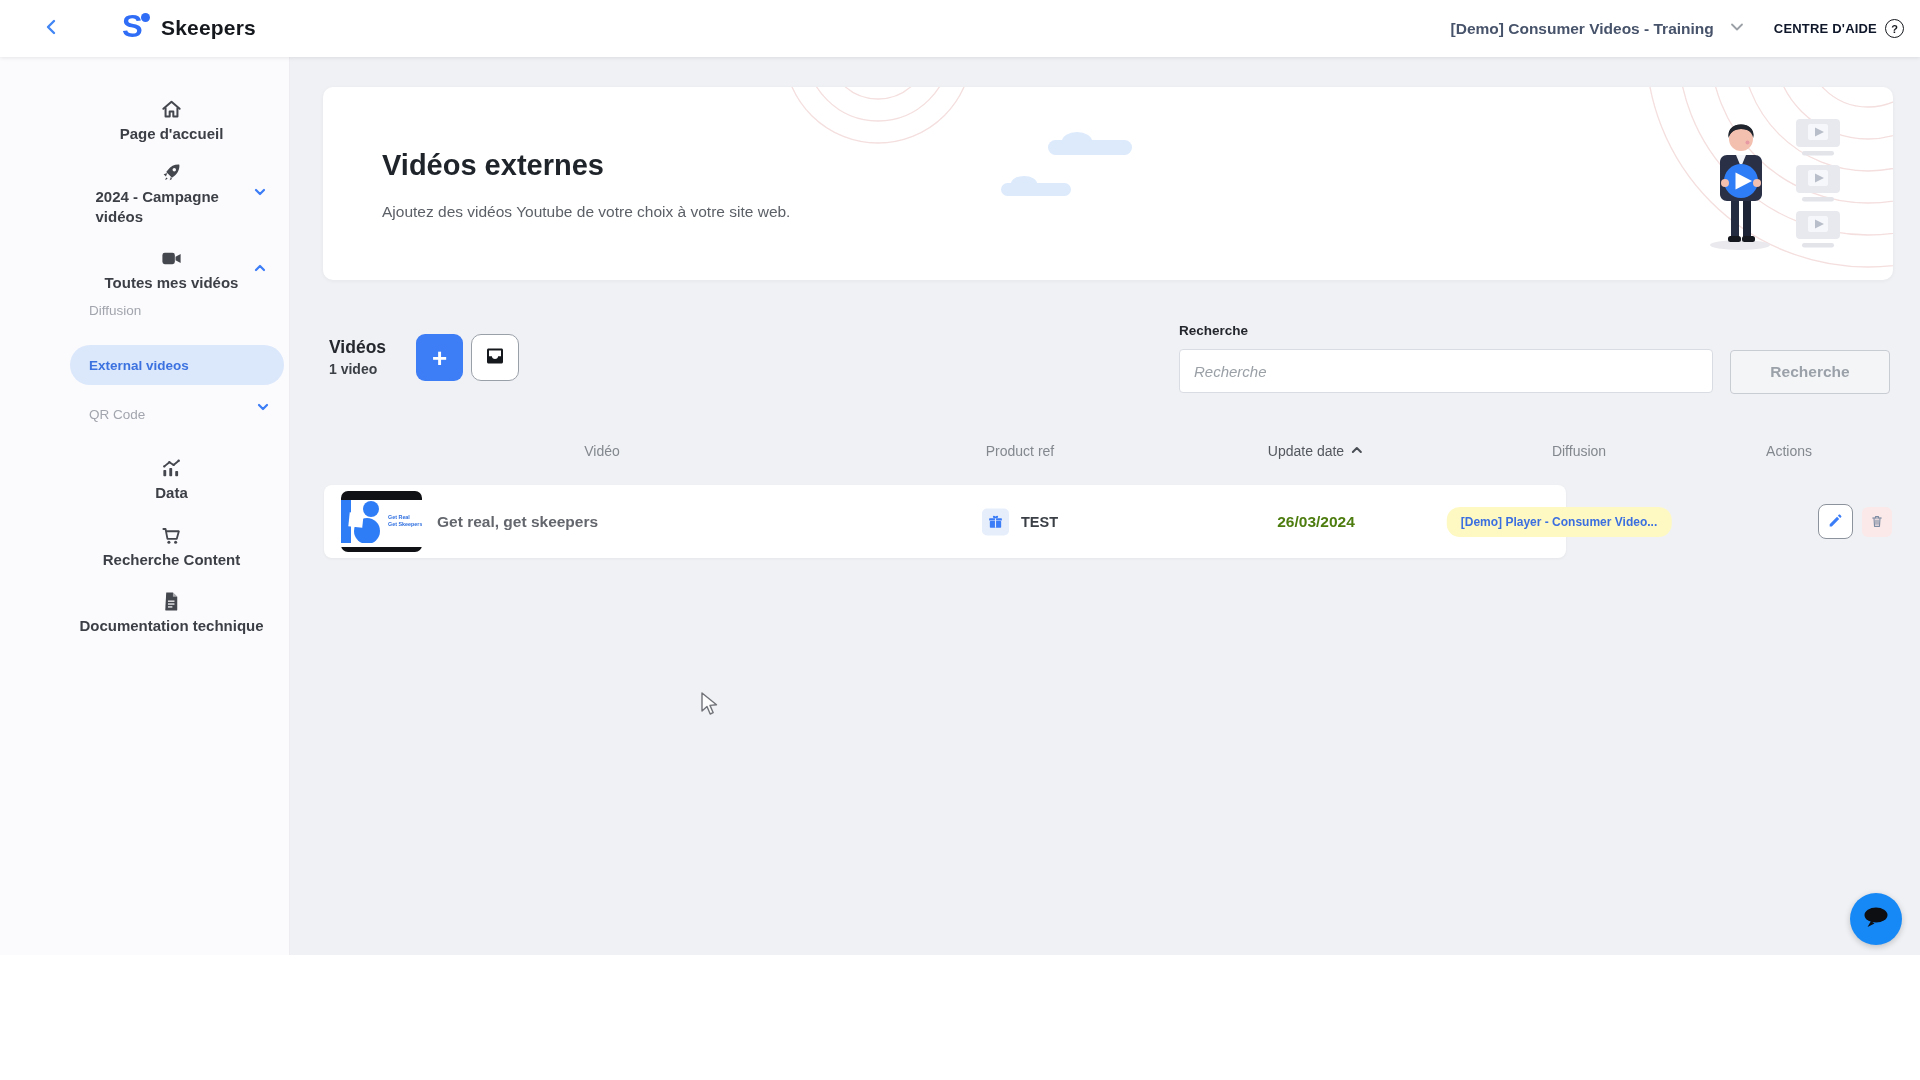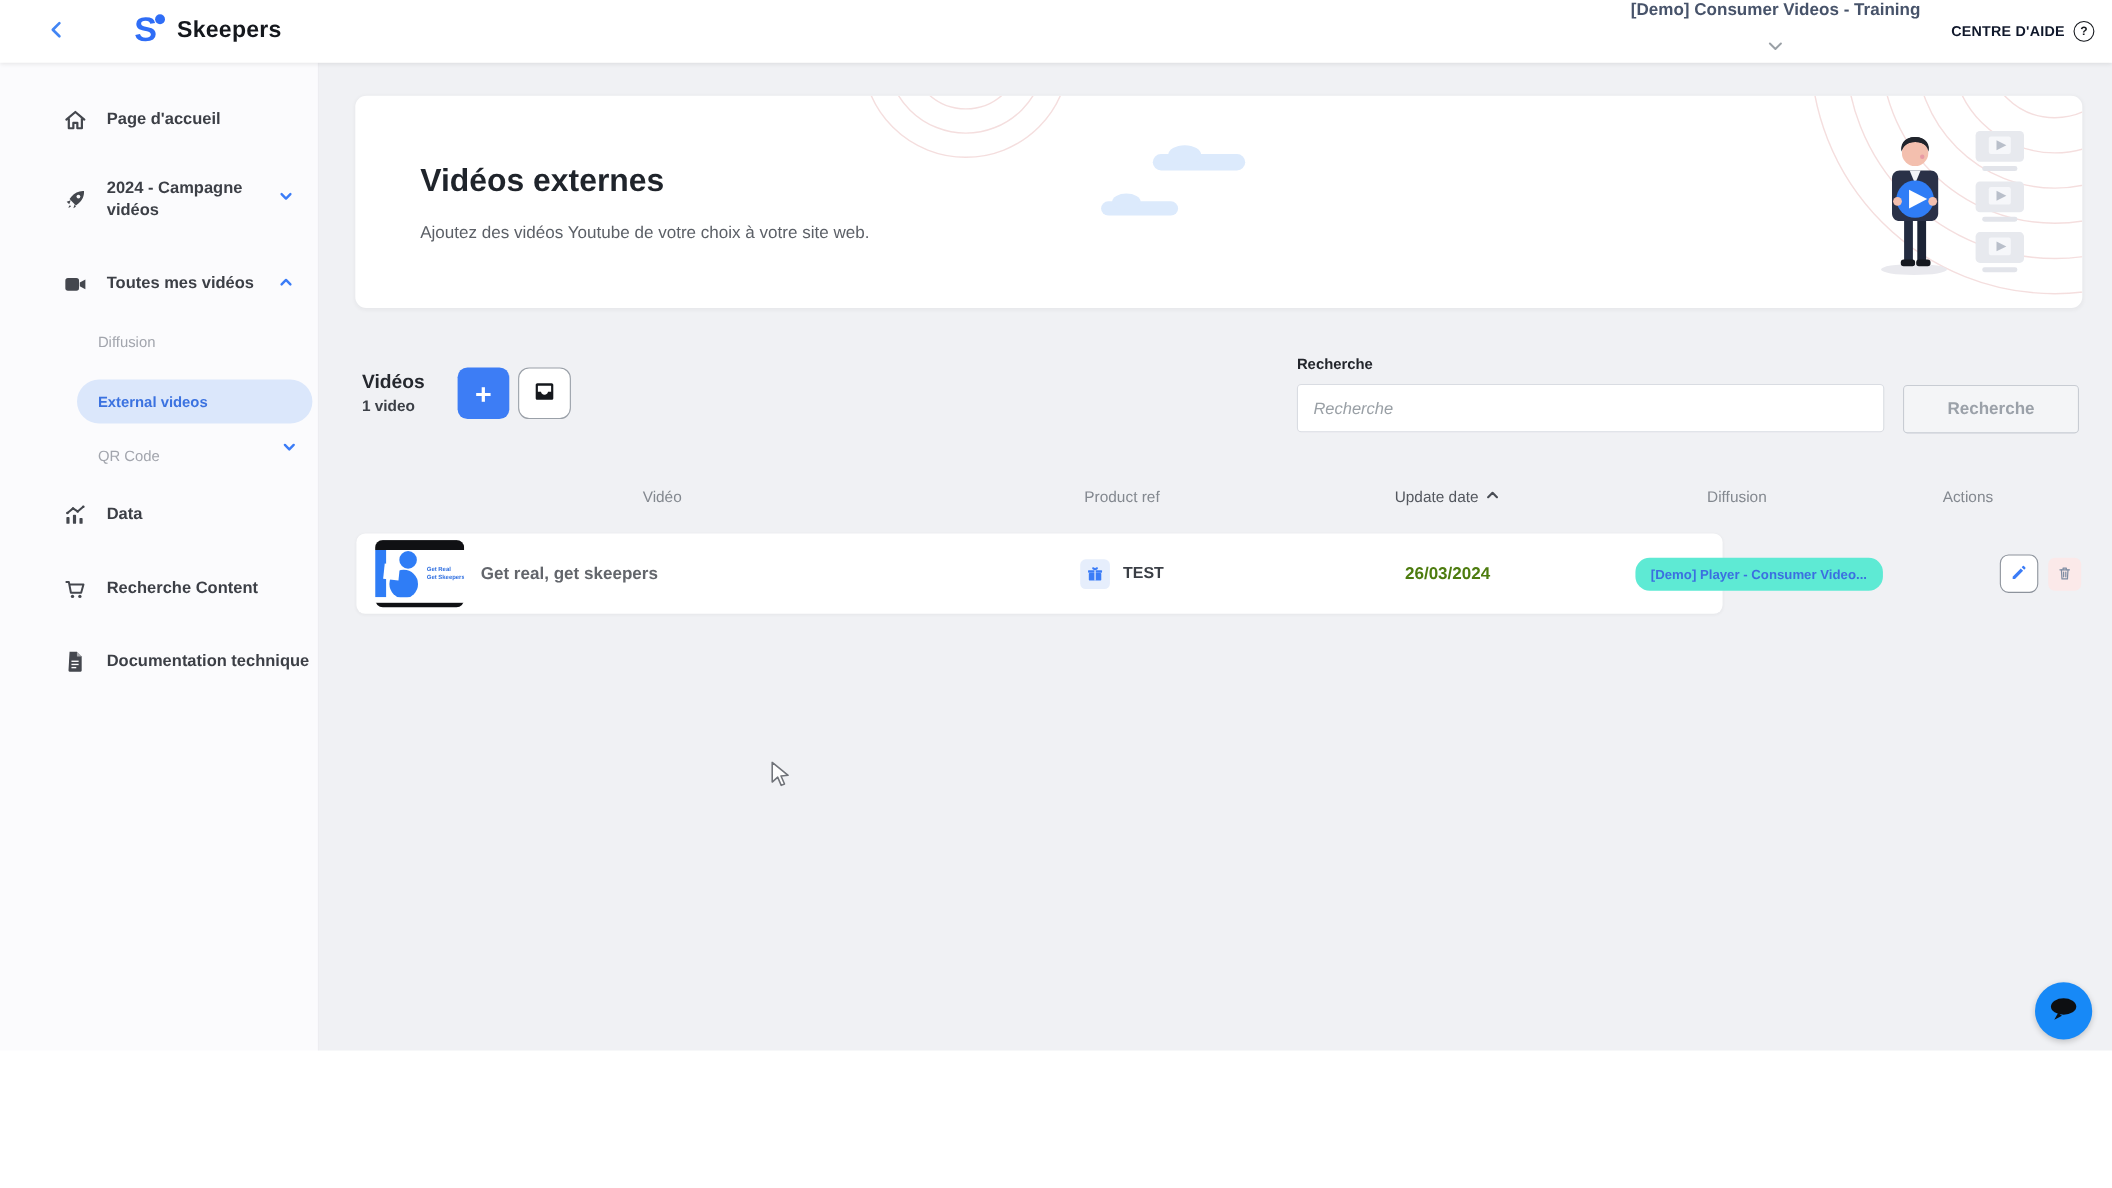--- a/index.html
+++ b/index.html
@@ -10,38 +10,38 @@
   .topbar{position:absolute;left:0;top:0;width:1920px;height:57px;background:#fff;
           box-shadow:0 1px 4px rgba(0,0,0,.09);z-index:40;}
   .back-btn{position:absolute;left:38px;top:15px;width:28px;height:28px;display:flex;
             align-items:center;justify-content:center;cursor:pointer;}
   .brand{position:absolute;left:122px;top:11px;display:flex;align-items:center;gap:9px;cursor:pointer;}
   .brand-mark{position:relative;width:30px;height:34px;}
   .brand-mark .s{position:absolute;left:0;top:-1px;font-size:31px;font-weight:800;color:#2f6df6;line-height:34px;}
   .brand-mark .dot{position:absolute;right:2px;top:2px;width:9px;height:9px;border-radius:50%;background:#2f6df6;}
   .brand-name{font-size:21px;font-weight:bold;color:#15181d;letter-spacing:.2px;}
   .topbar-right{position:absolute;right:16px;top:0;height:57px;display:flex;align-items:center;}
-  .workspace{display:flex;align-items:center;gap:14px;cursor:pointer;flex-direction:column;}
+  .workspace{display:flex;align-items:center;gap:14px;cursor:pointer;}
   .workspace-label{font-size:15.5px;font-weight:bold;color:#47536a;}
   .user-menu{display:flex;align-items:center;margin-left:50px;cursor:pointer;}
   .avatar{width:38px;height:38px;border-radius:50%;background:#e8e8ec;display:flex;align-items:center;
           justify-content:center;overflow:hidden;flex:0 0 auto;}
   .user-text{margin-left:14px;line-height:1.25;}
   .user-name{font-size:14px;font-weight:bold;color:#272b31;}
   .user-email{font-size:11.5px;color:#565b63;margin-top:2px;}
   .user-chev{margin-left:30px;}
   .help{display:flex;align-items:center;gap:8px;margin-left:28px;cursor:pointer;}
   .help-label{font-size:13px;font-weight:bold;color:#0f172a;letter-spacing:.2px;}
   .help-q{width:17px;height:17px;border:1.7px solid #15181d;border-radius:50%;display:flex;
           align-items:center;justify-content:center;font-size:11px;font-weight:bold;color:#15181d;}
 
   
   .sidebar{position:absolute;left:0;top:57px;width:289px;height:898px;background:#fbfbfd;
            border-right:1px solid #ededf1;z-index:10;}
-  .side-item{position:absolute;left:57px;right:3px;display:flex;align-items:center;gap:17px;cursor:pointer;}
+  .side-item{position:absolute;left:57px;right:3px;display:flex;align-items:center;gap:3px;cursor:pointer;flex-direction:column;}
   .side-item .icn{width:23px;height:23px;color:#44474e;flex:0 0 auto;display:flex;align-items:center;}
   .side-label{font-size:15px;font-weight:bold;color:#3c3f46;line-height:1.35;}
   .side-chev{position:absolute;right:18px;top:50%;transform:translateY(-50%);}
   .sub-item{position:absolute;left:89px;font-size:13.5px;color:#a2a5ad;cursor:pointer;}
   .active-pill{position:absolute;left:70px;top:288px;width:214px;height:40px;background:#dbe7fb;
                border-radius:20px;display:flex;align-items:center;padding-left:19px;box-sizing:border-box;cursor:pointer;}
   .active-pill span{font-size:13.5px;font-weight:bold;color:#3b72e0;}
 
   
   .main{position:absolute;left:290px;top:57px;width:1630px;height:898px;background:#f0f1f4;}
@@ -86,21 +86,21 @@
          display:flex;flex-direction:column;cursor:pointer;}
   .thumb .bar{height:9px;background:#101114;flex:0 0 auto;}
   .thumb .mid{flex:1;background:#fff;}
   .row-title{position:absolute;left:113px;top:50%;transform:translateY(-50%);font-size:15.5px;
              font-weight:bold;color:#63666c;}
   .ref-wrap{position:absolute;left:658px;top:50%;transform:translateY(-50%);display:flex;align-items:center;gap:12px;}
   .gift-bg{width:27px;height:27px;background:#e6eefc;border-radius:5px;display:flex;align-items:center;justify-content:center;}
   .ref-text{font-size:14.5px;font-weight:bold;color:#3a3e45;}
   .row-date{position:absolute;left:992px;top:50%;transform:translate(-50%,-50%);font-size:15.5px;
             font-weight:bold;color:#4d7c0f;}
-  .row-badge{position:absolute;left:1275px;top:50%;transform:translate(-50%,-50%);background:#5eead4;
+  .row-badge{position:absolute;left:1235px;top:50%;transform:translate(-50%,-50%);background:#fef9c3;
              color:#3b6fe0;font-size:12px;font-weight:bold;padding:8px 14px;border-radius:13px;white-space:nowrap;}
   .edit-btn{position:absolute;left:1494px;top:19px;width:35px;height:35px;background:#fff;
             border:1.6px solid #8d939c;border-radius:8px;display:flex;align-items:center;
             justify-content:center;cursor:pointer;}
   .del-btn{position:absolute;left:1538px;top:22px;width:30px;height:30px;background:#fbe9e9;border:none;
            border-radius:6px;display:flex;align-items:center;justify-content:center;cursor:pointer;}
 
   .chat-btn{position:absolute;left:1850px;top:893px;width:52px;height:52px;border-radius:50%;
             background:#1789f7;display:flex;align-items:center;justify-content:center;cursor:pointer;
             box-shadow:0 2px 6px rgba(0,0,0,.2);z-index:50;}

